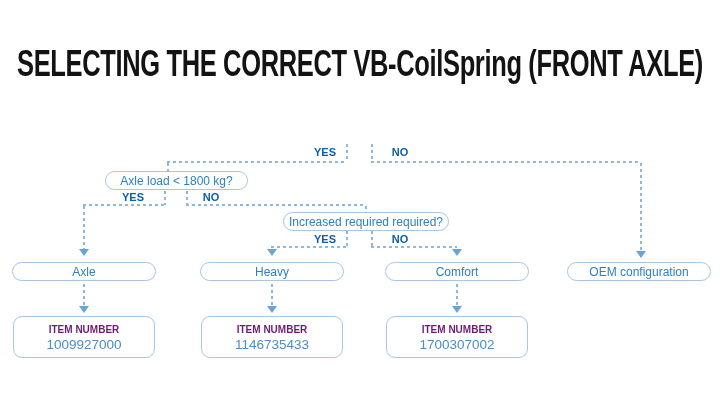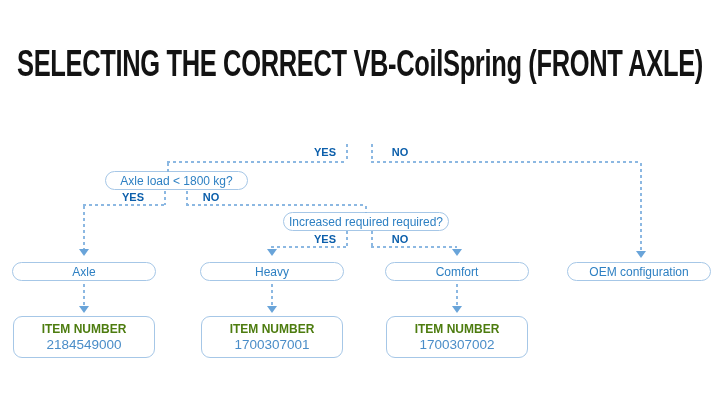--- a/index.html
+++ b/index.html
@@ -22,21 +22,21 @@
   .yn {
     position:absolute; width:60px; text-align:center;
     color:#0c5fab; font-weight:bold; font-size:11px; line-height:14px;
   }
   .itembox {
     position:absolute; height:42px; box-sizing:border-box;
     border:1.6px solid #a6c7e7; border-radius:9px; background:#ffffff;
     display:flex; flex-direction:column; align-items:center; justify-content:center;
     gap:2px;
   }
-  .item-head { color:#4d7c0f; font-weight:bold; font-size:12px; line-height:13px; }
+  .item-head { color:#701a75; font-weight:bold; font-size:10px; line-height:13px; }
   .item-num  { color:#4a8dc8; font-size:13.5px; line-height:14px; }
   .hd {
     position:absolute; height:2px;
     background:repeating-linear-gradient(90deg,#8cb8e2 0 3px,transparent 3px 6px);
   }
   .vd {
     position:absolute; width:2px;
     background:repeating-linear-gradient(180deg,#8cb8e2 0 3px,transparent 3px 6px);
   }
   .arr {
@@ -105,24 +105,24 @@
 
   <div class="vd" style="left:83px;  top:284px; height:22px;"></div>
   <div class="arr" style="left:79px;  top:306px;"></div>
   <div class="vd" style="left:271px; top:284px; height:22px;"></div>
   <div class="arr" style="left:267px; top:306px;"></div>
   <div class="vd" style="left:456px; top:284px; height:22px;"></div>
   <div class="arr" style="left:452px; top:306px;"></div>
 
   <div class="itembox" style="left:13px; top:316px; width:142px;">
     <div class="item-head">ITEM NUMBER</div>
-    <div class="item-num">2184549000</div>
+    <div class="item-num">1009927000</div>
   </div>
   <div class="itembox" style="left:201px; top:316px; width:142px;">
     <div class="item-head">ITEM NUMBER</div>
-    <div class="item-num">1700307001</div>
+    <div class="item-num">1146735433</div>
   </div>
   <div class="itembox" style="left:386px; top:316px; width:142px;">
     <div class="item-head">ITEM NUMBER</div>
     <div class="item-num">1700307002</div>
   </div>
 
 </div>
 
 </body></html>

